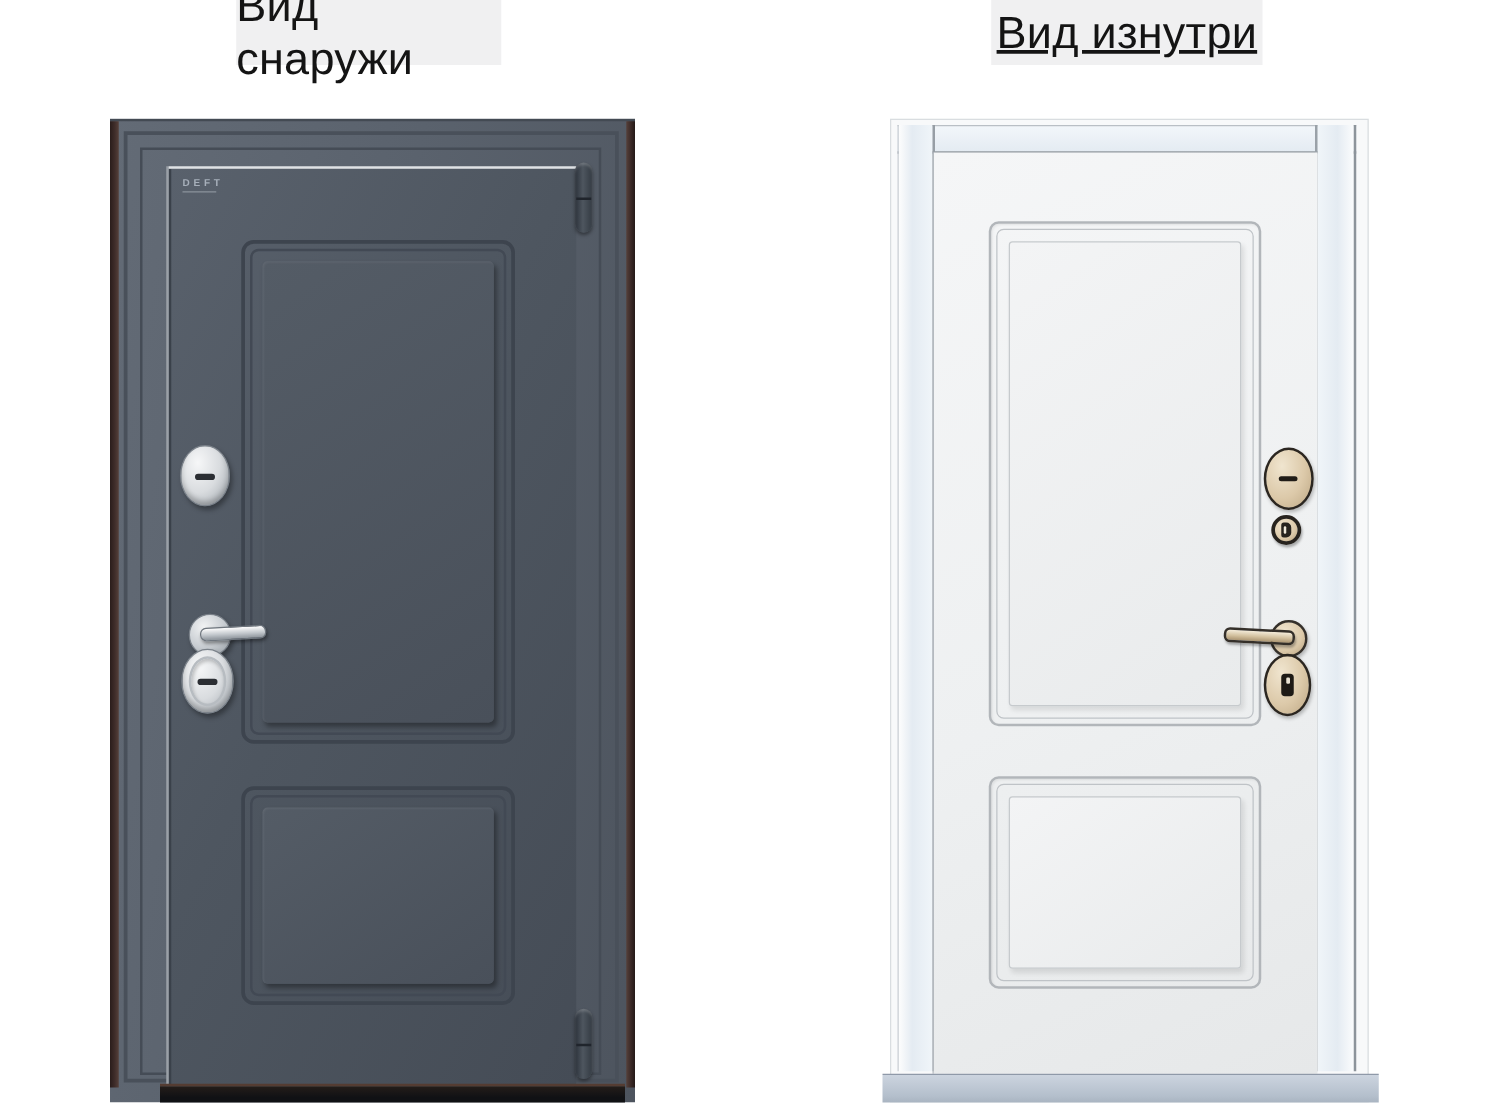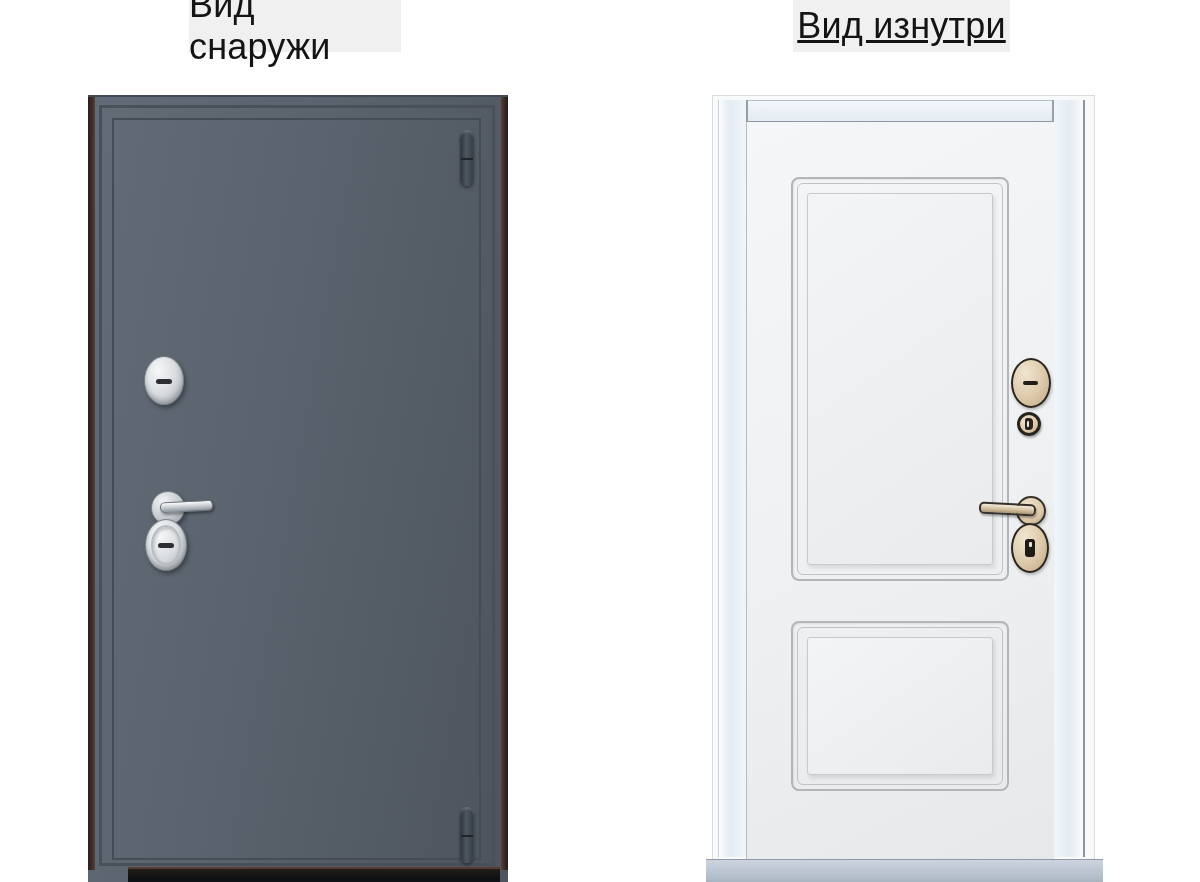--- a/index.html
+++ b/index.html
@@ -177,20 +177,34 @@
 <div class="chip chip-in">
   <span>Вид изнутри</span>
 </div>
 
 <div class="ld">
   <div class="ld-edge-l"></div>
   <div class="ld-edge-r"></div>
   <div class="ld-step1"></div>
   <div class="ld-step2"></div>
 
+  <div class="ld-leaf">
+    <div class="ld-logo">
+      <span>DEFT</span>
+      <span class="logo-sub"></span>
+    </div>
+    <div class="panel ld-panel-top">
+      <div class="panel-mid"></div>
+      <div class="panel-inner"></div>
+    </div>
+    <div class="panel ld-panel-bottom">
+      <div class="panel-mid"></div>
+      <div class="panel-inner"></div>
+    </div>
+  </div>
 
   <div class="hinge hinge-top"></div>
   <div class="hinge hinge-bottom"></div>
 
   <div class="esc-chrome ld-esc-top">
     <div class="esc-slot-h"></div>
   </div>
   <div class="ld-rose"></div>
   <div class="ld-lever"></div>
   <div class="esc-chrome ld-esc-bottom">

